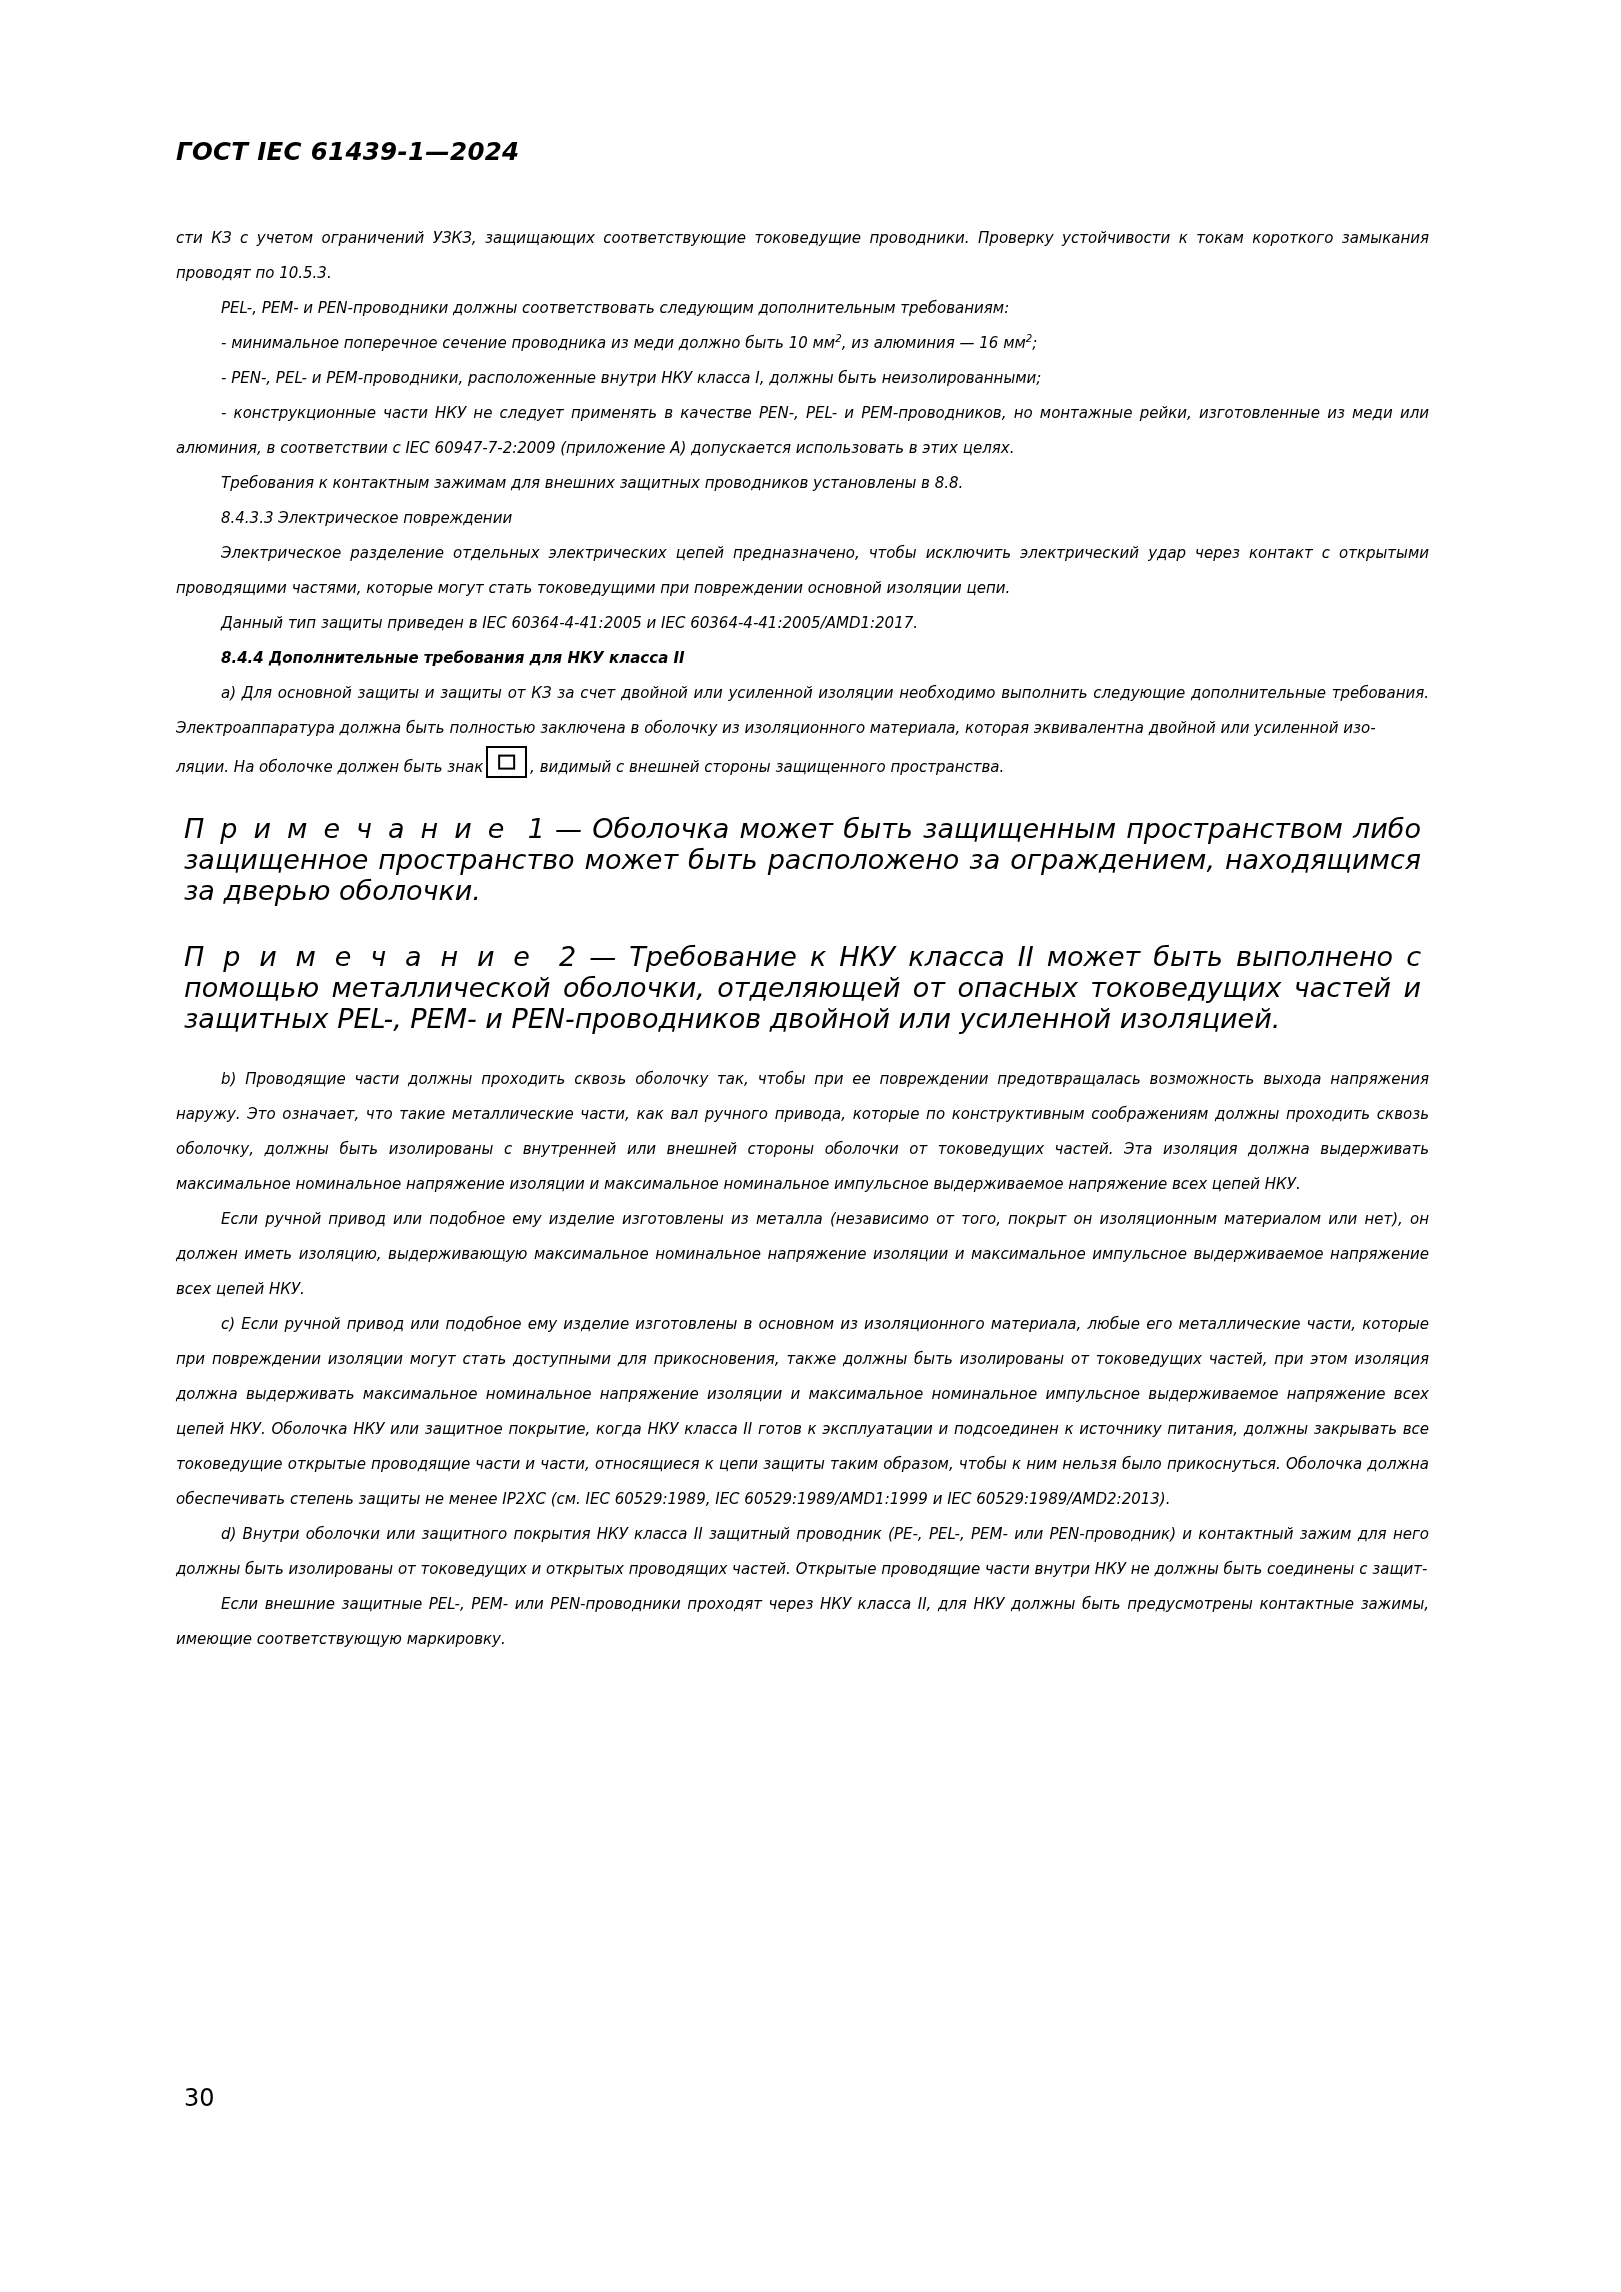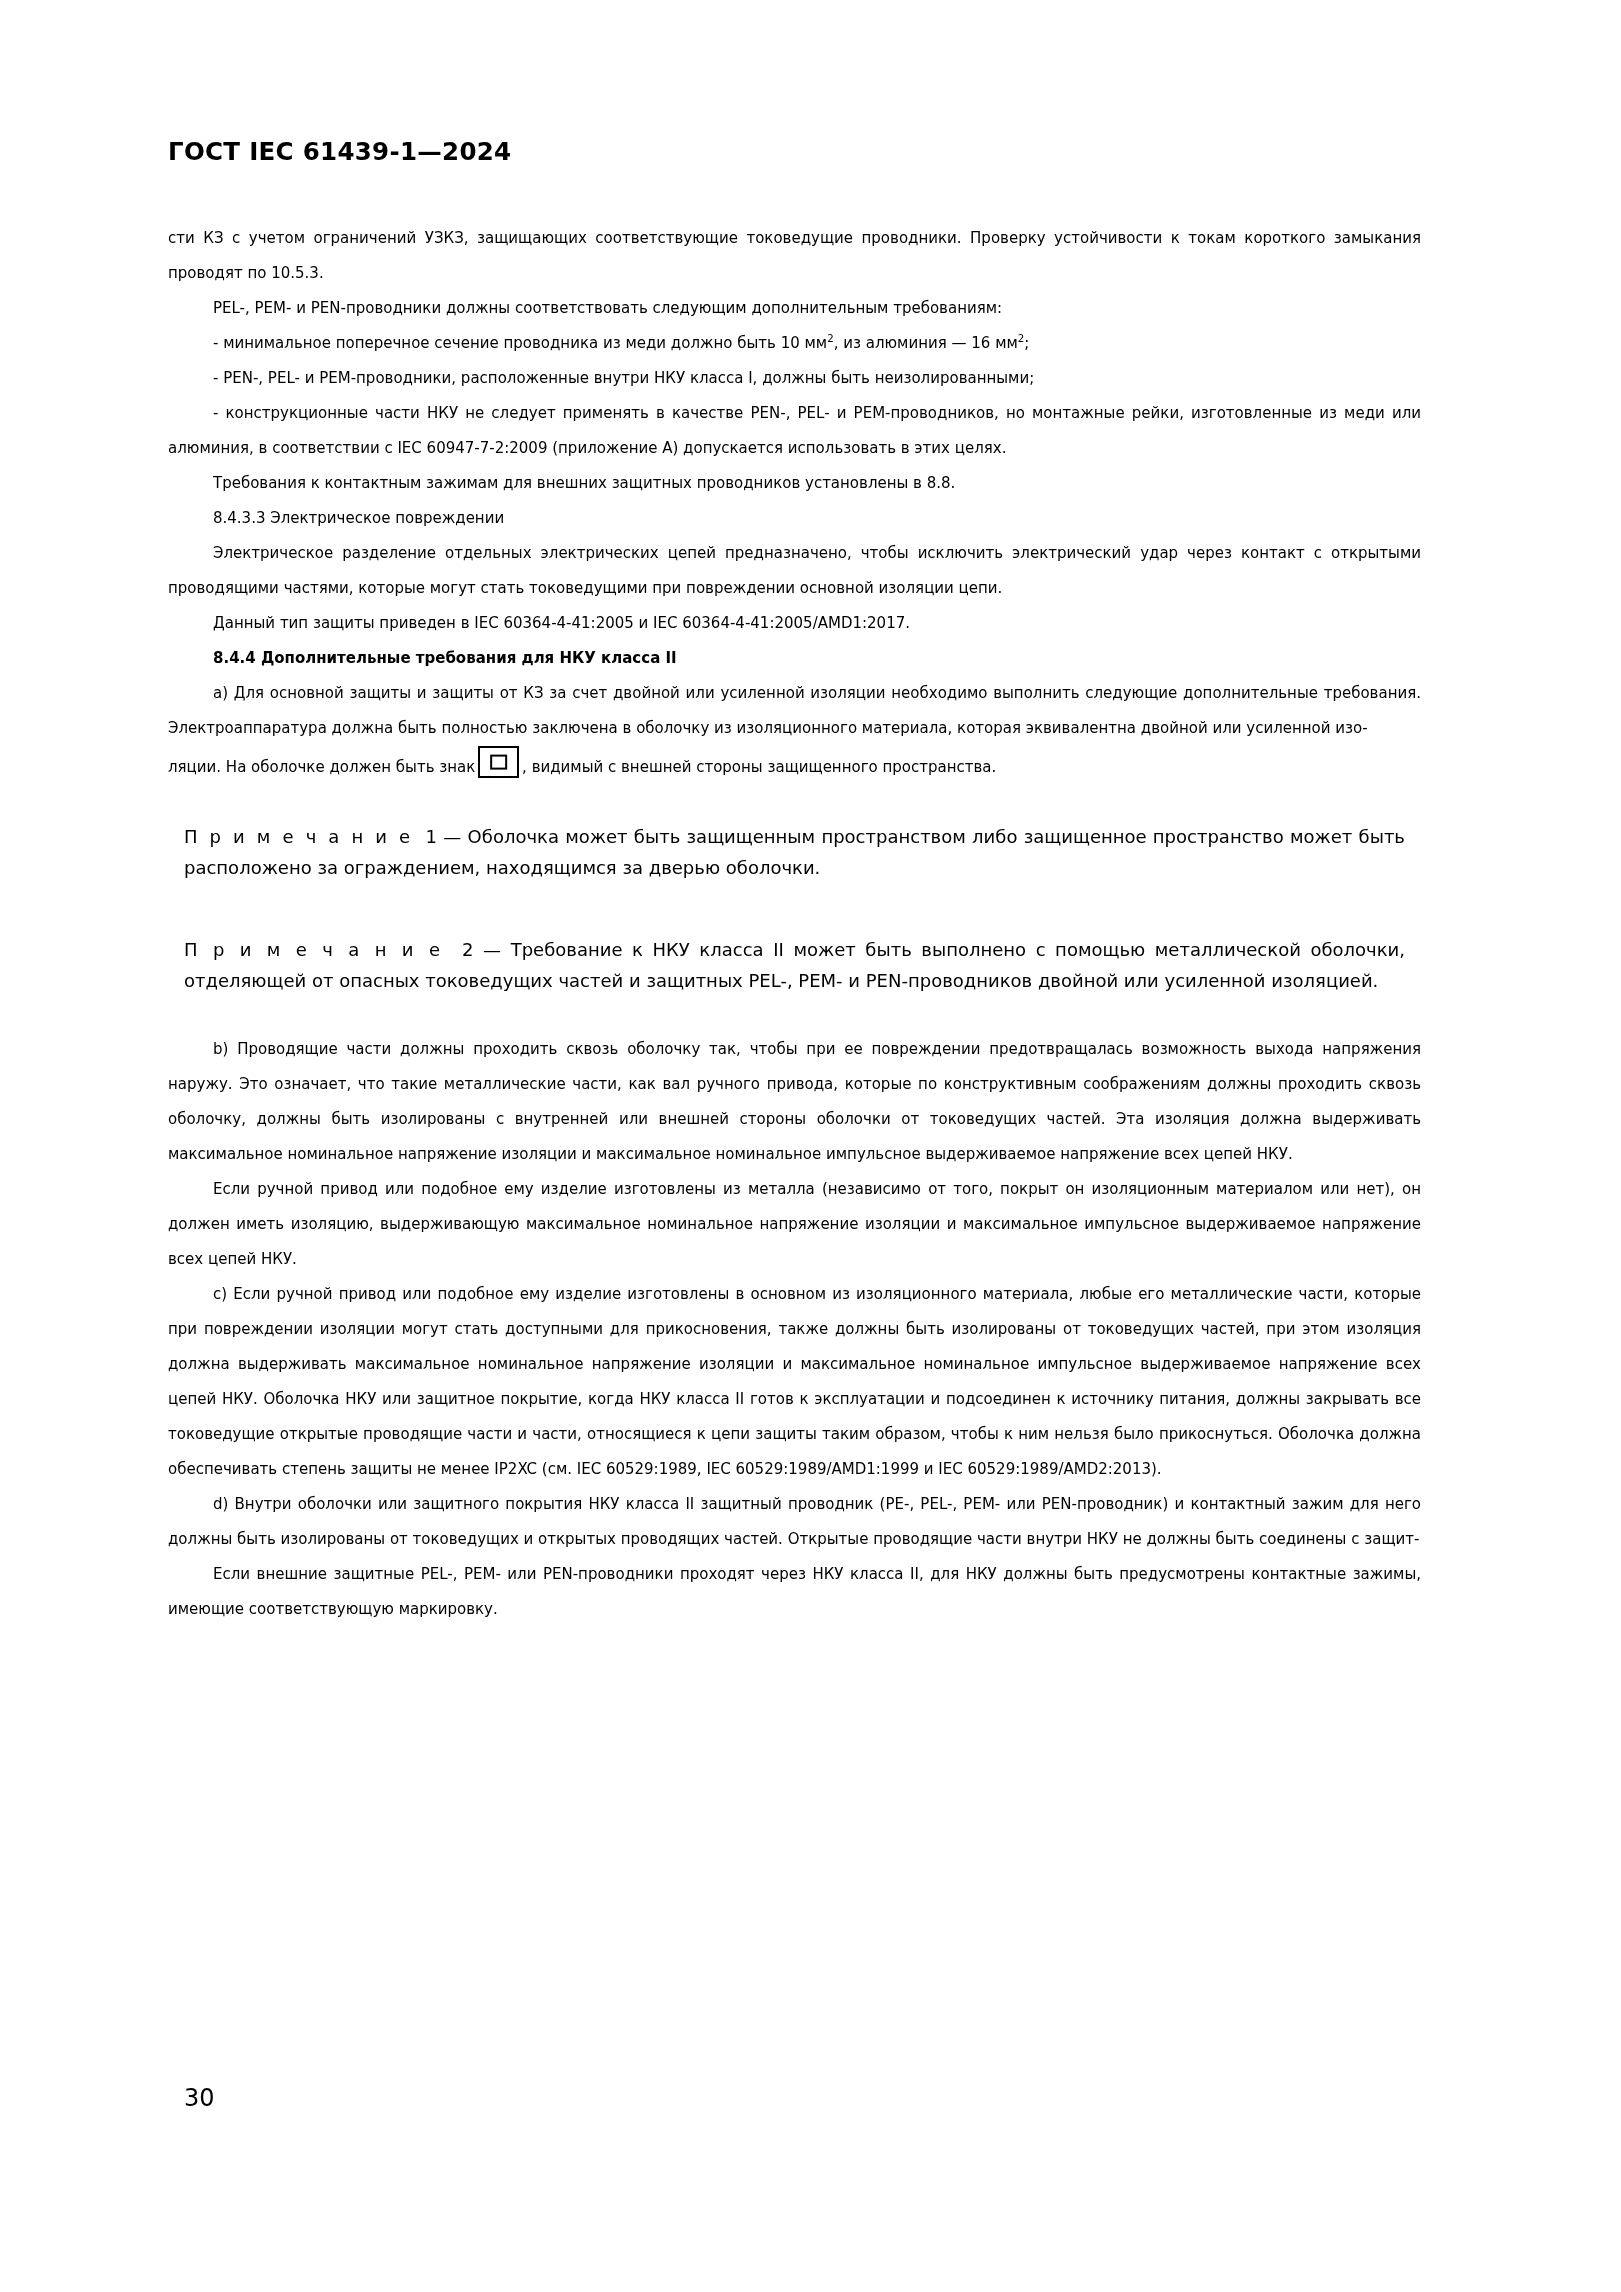--- a/index.html
+++ b/index.html
@@ -18,46 +18,47 @@
     position: absolute;
     left: 0;
     top: 0;
     width: 1621px;
     height: 2293px;
     box-sizing: border-box;
     padding: 0;
   }
   .content {
     position: absolute;
-    left: 168px;
+    left: 176px;
     top: 137px;
     width: 1253px;
+    font-style: italic;
   }
   .doc-header {
     font-size: 24.5px;
     font-weight: bold;
     letter-spacing: 0.3px;
     margin-bottom: 55px;
     font-family: "DejaVu Sans", sans-serif;
   }
   p.body-text {
     font-size: 15px;
     line-height: 35px;
     margin: 0;
     text-align: justify;
     text-justify: inter-word;
     font-family: "DejaVu Sans", sans-serif;
   }
   p.indent {
     text-indent: 45px;
   }
   p.note {
-    font-size: 18px;
+    font-size: 27px;
     line-height: 31px;
-    margin: 16px;
+    margin: 8px;
     text-align: justify;
     font-family: "DejaVu Sans", sans-serif;
   }
   p.note .note-label {
     letter-spacing: 2.9px;
   }
   .gap-med { height: 19.6px; }
   .bold { font-weight: bold; }
   sup {
     font-size: 0.68em;

